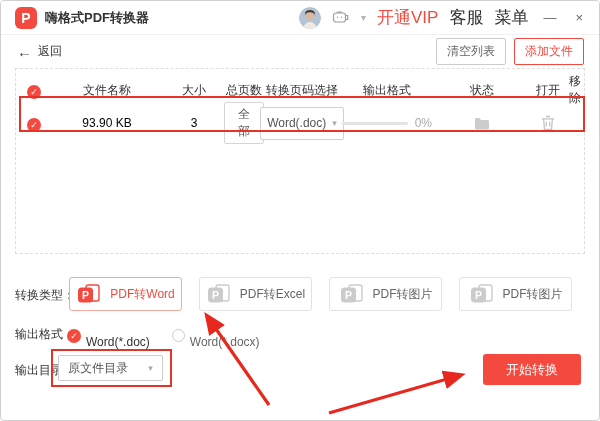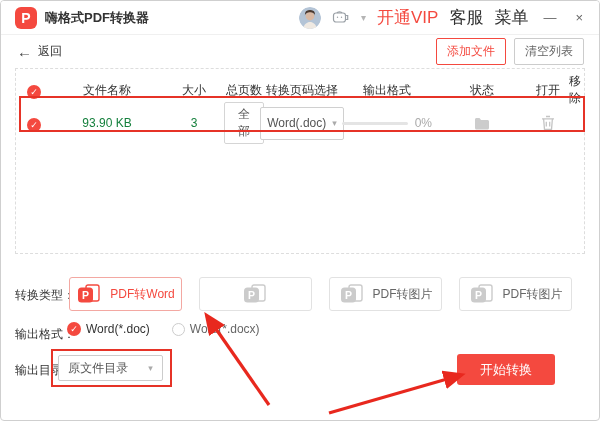--- a/index.html
+++ b/index.html
@@ -28,21 +28,21 @@
   .btn-clear { color:#666; border:1px solid #ccc; }
 
   
   .table { position:absolute; top:67px; left:14px; width:570px; height:186px; border:1px dashed #ddd; background:#fff; }
   .tgrid { display:grid; grid-template-columns:36px 110px 64px 36px 80px 90px 100px 32px 22px; align-items:center; }
   .thead { height:26px; margin-top:4px; }
   .th { font-size:12px; color:#333; text-align:center; }
   .checkcircle { width:14px; height:14px; border-radius:50%; background:#f4493f; color:#fff; font-size:9px; line-height:14px; text-align:center; display:inline-block; cursor:pointer; }
   .cell-center { text-align:center; }
   .trow { height:32px; margin-top:3px; }
-  .td { font-size:12px; color:#15803d; }
+  .td { font-size:12px; color:#000000; }
   .fname { color:#333; }
   .btn-all { justify-self:center; font-size:12px; color:#555; border:1px solid #d5d5d5; border-radius:2px; background:#fff; padding:3px 13px; cursor:pointer; }
   .select-box { justify-self:center; width:84px; height:33px; border:1px solid #d0d0d0; border-radius:2px; background:#fff; display:flex; align-items:center; justify-content:center; gap:6px; font-size:12px; color:#555; cursor:pointer; }
   .select-caret { color:#aaa; font-size:9px; }
   .status-cell { display:flex; align-items:center; justify-content:center; gap:7px; }
   .progress-track { width:68px; height:3px; border-radius:2px; background:#e4e4e4; }
   .progress-label { font-size:12px; color:#aaa; }
   .icon-btn { justify-self:center; cursor:pointer; display:flex; align-items:center; }
 
   
@@ -54,27 +54,27 @@
   
   .row-label { position:absolute; left:14px; font-size:12px; color:#333; }
   .convert-row { position:absolute; top:276px; left:68px; display:flex; gap:17px; }
   .convert-btn { width:113px; height:34px; border:1px solid #e2e2e2; border-radius:3px; background:#fff; display:flex; align-items:center; justify-content:center; gap:7px; font-size:12px; color:#666; cursor:pointer; }
   .convert-btn.selected { border-color:#f3a8a2; color:#f4493f; }
 
   
   .format-row { position:absolute; top:321px; left:66px; display:flex; align-items:center; gap:22px; }
   .radio-opt { display:flex; align-items:center; gap:5px; cursor:pointer; }
   .radio-off { width:13px; height:13px; border-radius:50%; border:1px solid #ccc; background:#fff; display:inline-block; }
-  .radio-label { font-size:12px; color:#333; }
+  .radio-label { font-size:12px; color:#333;margin-top:13px; }
   .radio-label.dim { color:#666; }
 
   
   .dir-box { position:absolute; top:354px; left:57px; width:105px; height:26px; border:1px solid #ccc; border-radius:2px; background:#fff; display:flex; align-items:center; justify-content:center; gap:20px; font-size:12px; color:#555; cursor:pointer; }
 
-  .start-btn { position:absolute; top:353px; left:456px; width:98px; height:31px; background:#f4493f; color:#fff; font-size:13px; border:none; border-radius:3px; display:flex; align-items:center; justify-content:center; cursor:pointer; }
+  .start-btn { position:absolute; top:353px; left:482px; width:98px; height:31px; background:#f4493f; color:#fff; font-size:13px; border:none; border-radius:3px; display:flex; align-items:center; justify-content:center; cursor:pointer; }
 
   
   .statusbar { position:absolute; left:0; right:0; bottom:0; height:28px; background:#f8f8f8; border-top:1px solid #e9e9e9; display:flex; align-items:center; padding-left:18px; }
   .version { font-size:11px; color:#8f8f8f; }
 </style>
 </head>
 <body>
 
 <div class="window">
 
@@ -114,22 +114,22 @@
       <span class="winctl">×</span>
     </div>
   </div>
 
   <div class="toolbar">
     <div class="back">
       <span class="back-arrow">←</span>
       <span class="back-label">返回</span>
     </div>
     <div class="toolbar-right">
+      <button class="btn-outline btn-clear">清空列表</button>
       <button class="btn-outline btn-add">添加文件</button>
-      <button class="btn-outline btn-clear">清空列表</button>
     </div>
   </div>
 
   <div class="table">
     <div class="tgrid thead">
       <span class="cell-center"><span class="checkcircle">✓</span></span>
       <span class="th">文件名称</span>
       <span class="th">大小</span>
       <span class="th">总页数</span>
       <span class="th">转换页码选择</span>
@@ -177,20 +177,21 @@
         <text x="9.5" y="15" font-size="10.5" fill="#fff" text-anchor="middle" font-weight="bold">P</text>
       </svg>
       <span>PDF转Word</span>
     </button>
     <button class="convert-btn">
       <svg width="27" height="21" viewBox="0 0 27 21">
         <rect x="10" y="1" width="13" height="16" rx="2" fill="#fff" stroke="#cbcbcb" stroke-width="1.4"></rect>
         <rect x="2" y="3.5" width="15" height="15" rx="3.5" fill="#cbcbcb"></rect>
         <text x="9.5" y="15" font-size="10.5" fill="#fff" text-anchor="middle" font-weight="bold">P</text>
       </svg>
+      <span>PDF转Excel</span>
     </button>
     <button class="convert-btn">
       <svg width="27" height="21" viewBox="0 0 27 21">
         <rect x="10" y="1" width="13" height="16" rx="2" fill="#fff" stroke="#cbcbcb" stroke-width="1.4"></rect>
         <rect x="2" y="3.5" width="15" height="15" rx="3.5" fill="#cbcbcb"></rect>
         <text x="9.5" y="15" font-size="10.5" fill="#fff" text-anchor="middle" font-weight="bold">P</text>
       </svg>
       <span>PDF转图片</span>
     </button>
     <button class="convert-btn">

